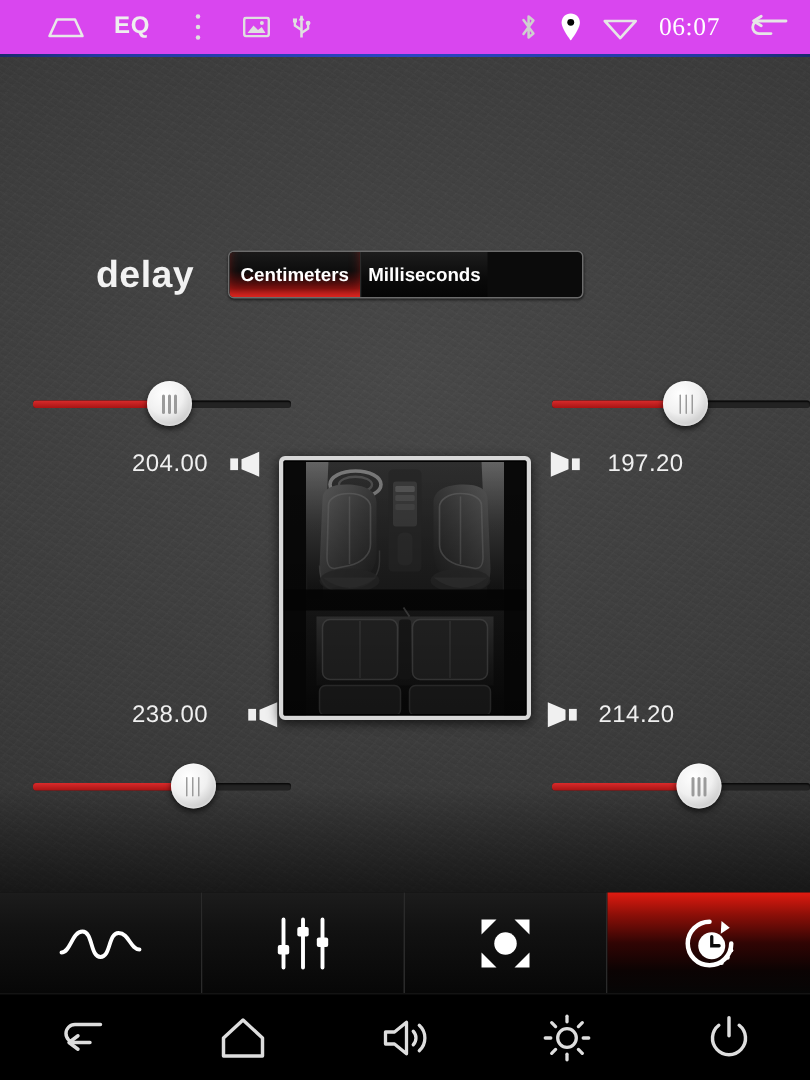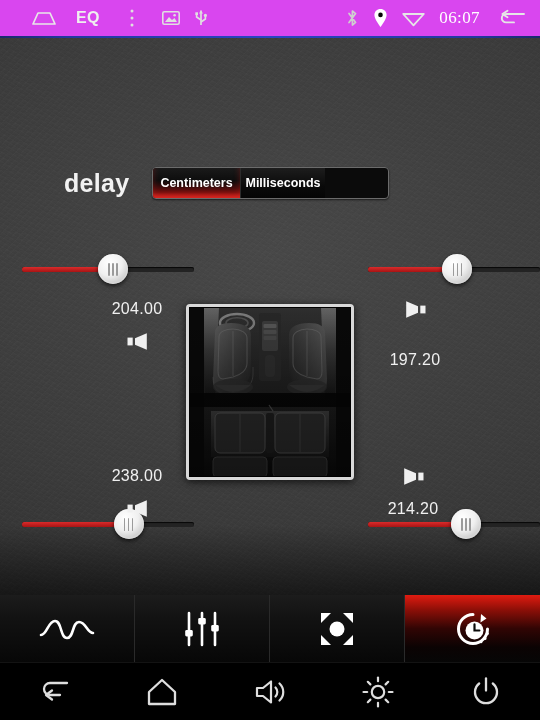--- a/index.html
+++ b/index.html
@@ -93,27 +93,27 @@
     display:flex; align-items:center; justify-content:center; gap:2.5px;
   }
   .thumb i { display:block; width:1.5px; height:13px; background:#9b9b9b; border-radius:1px; }
 
   .sl-tl { left:22px;  top:216px; width:172px; }
   .sl-tr { left:368px; top:216px; width:172px; }
   .sl-bl { left:22px;  top:471px; width:172px; }
   .sl-br { left:368px; top:471px; width:172px; }
 
   
-  .valrow { position:absolute; display:flex; align-items:center; z-index:3;flex-direction:column; }
+  .valrow { position:absolute; display:flex; align-items:center; z-index:3; }
   .valrow .num { font-size:16px; color:#f0f0f0; letter-spacing:.3px; }
   .spk { display:block; }
 
   .v-tl { left:88px;  top:262px; width:98px; justify-content:flex-start; gap:14px; }
-  .v-tr { left:366px; top:262px; width:98px; justify-content:flex-start; gap:32px; }
-  .v-bl { left:88px;  top:429px; width:98px; justify-content:flex-end; gap:14px; }
+  .v-tr { left:366px; top:262px; width:98px; justify-content:flex-start; gap:18px; }
+  .v-bl { left:88px;  top:429px; width:98px; justify-content:space-between; gap:14px; }
   .v-br { left:364px; top:429px; width:98px; justify-content:flex-start; gap:14px; }
 
   
   .carbox {
     position:absolute; left:186px; top:266px; width:168px; height:176px;
     border:3px solid #d8d8d8; border-radius:4px; overflow:hidden;
     background:#050505; z-index:3;
     box-shadow:0 2px 8px rgba(0,0,0,.7);
   }
   .carinner { position:absolute; inset:0; background:#060606; }

